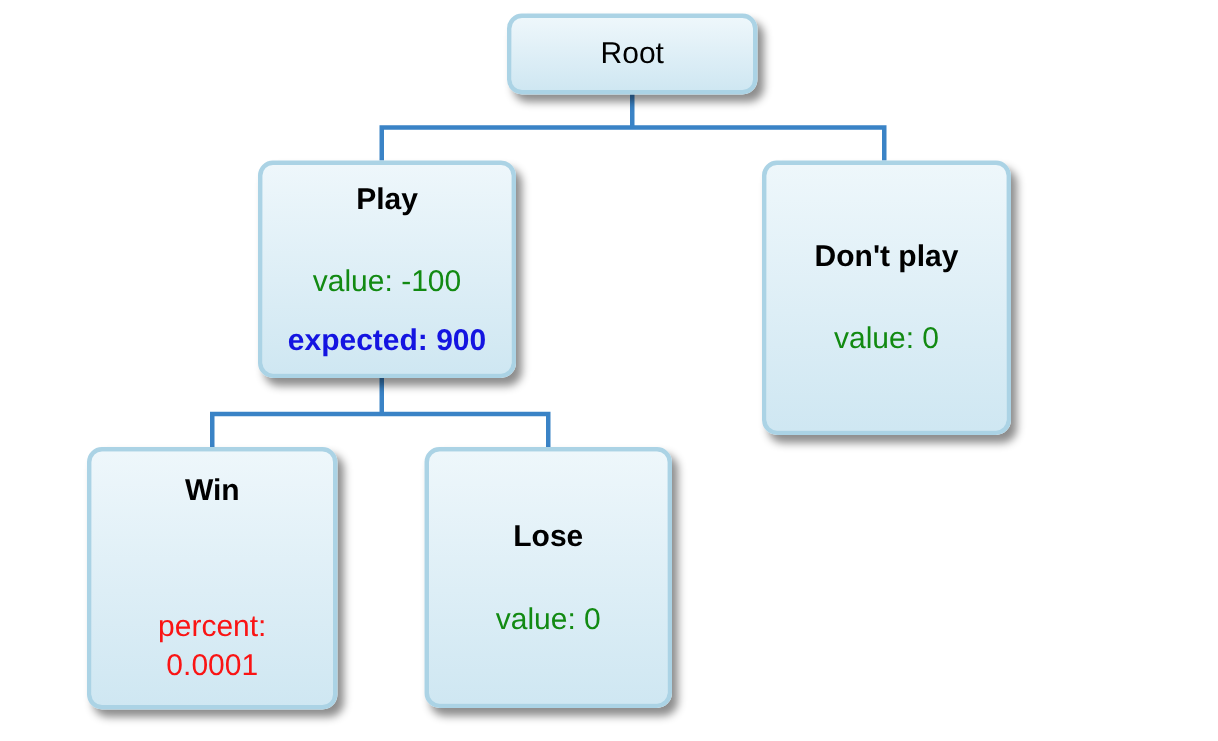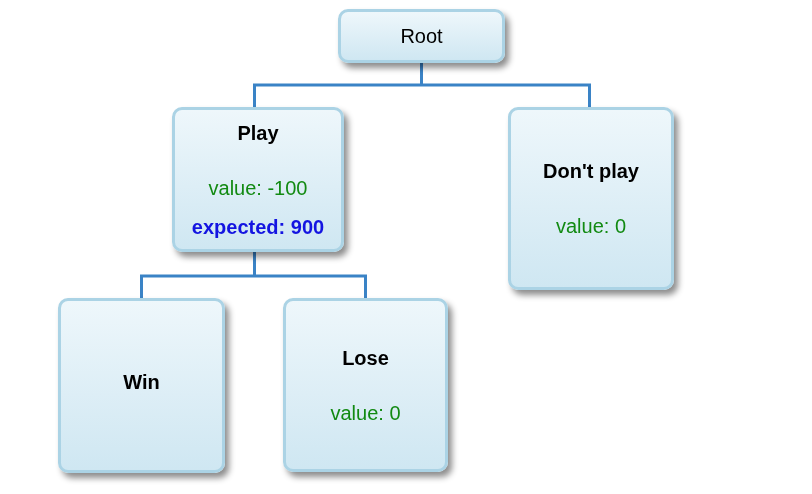--- a/index.html
+++ b/index.html
@@ -94,20 +94,21 @@
     <div class="line expected-line">expected: 900</div>
   </div>
 
   <div class="node node-dont-play">
     <div class="node-title">Don't play</div>
     <div class="line value-line">value: 0</div>
   </div>
 
   <div class="node node-win">
     <div class="node-title">Win</div>
+    <div class="line percent-line">percent: 0.0001</div>
   </div>
 
   <div class="node node-lose">
     <div class="node-title">Lose</div>
     <div class="line value-line">value: 0</div>
   </div>
 
 </div>
 
 </body></html>

